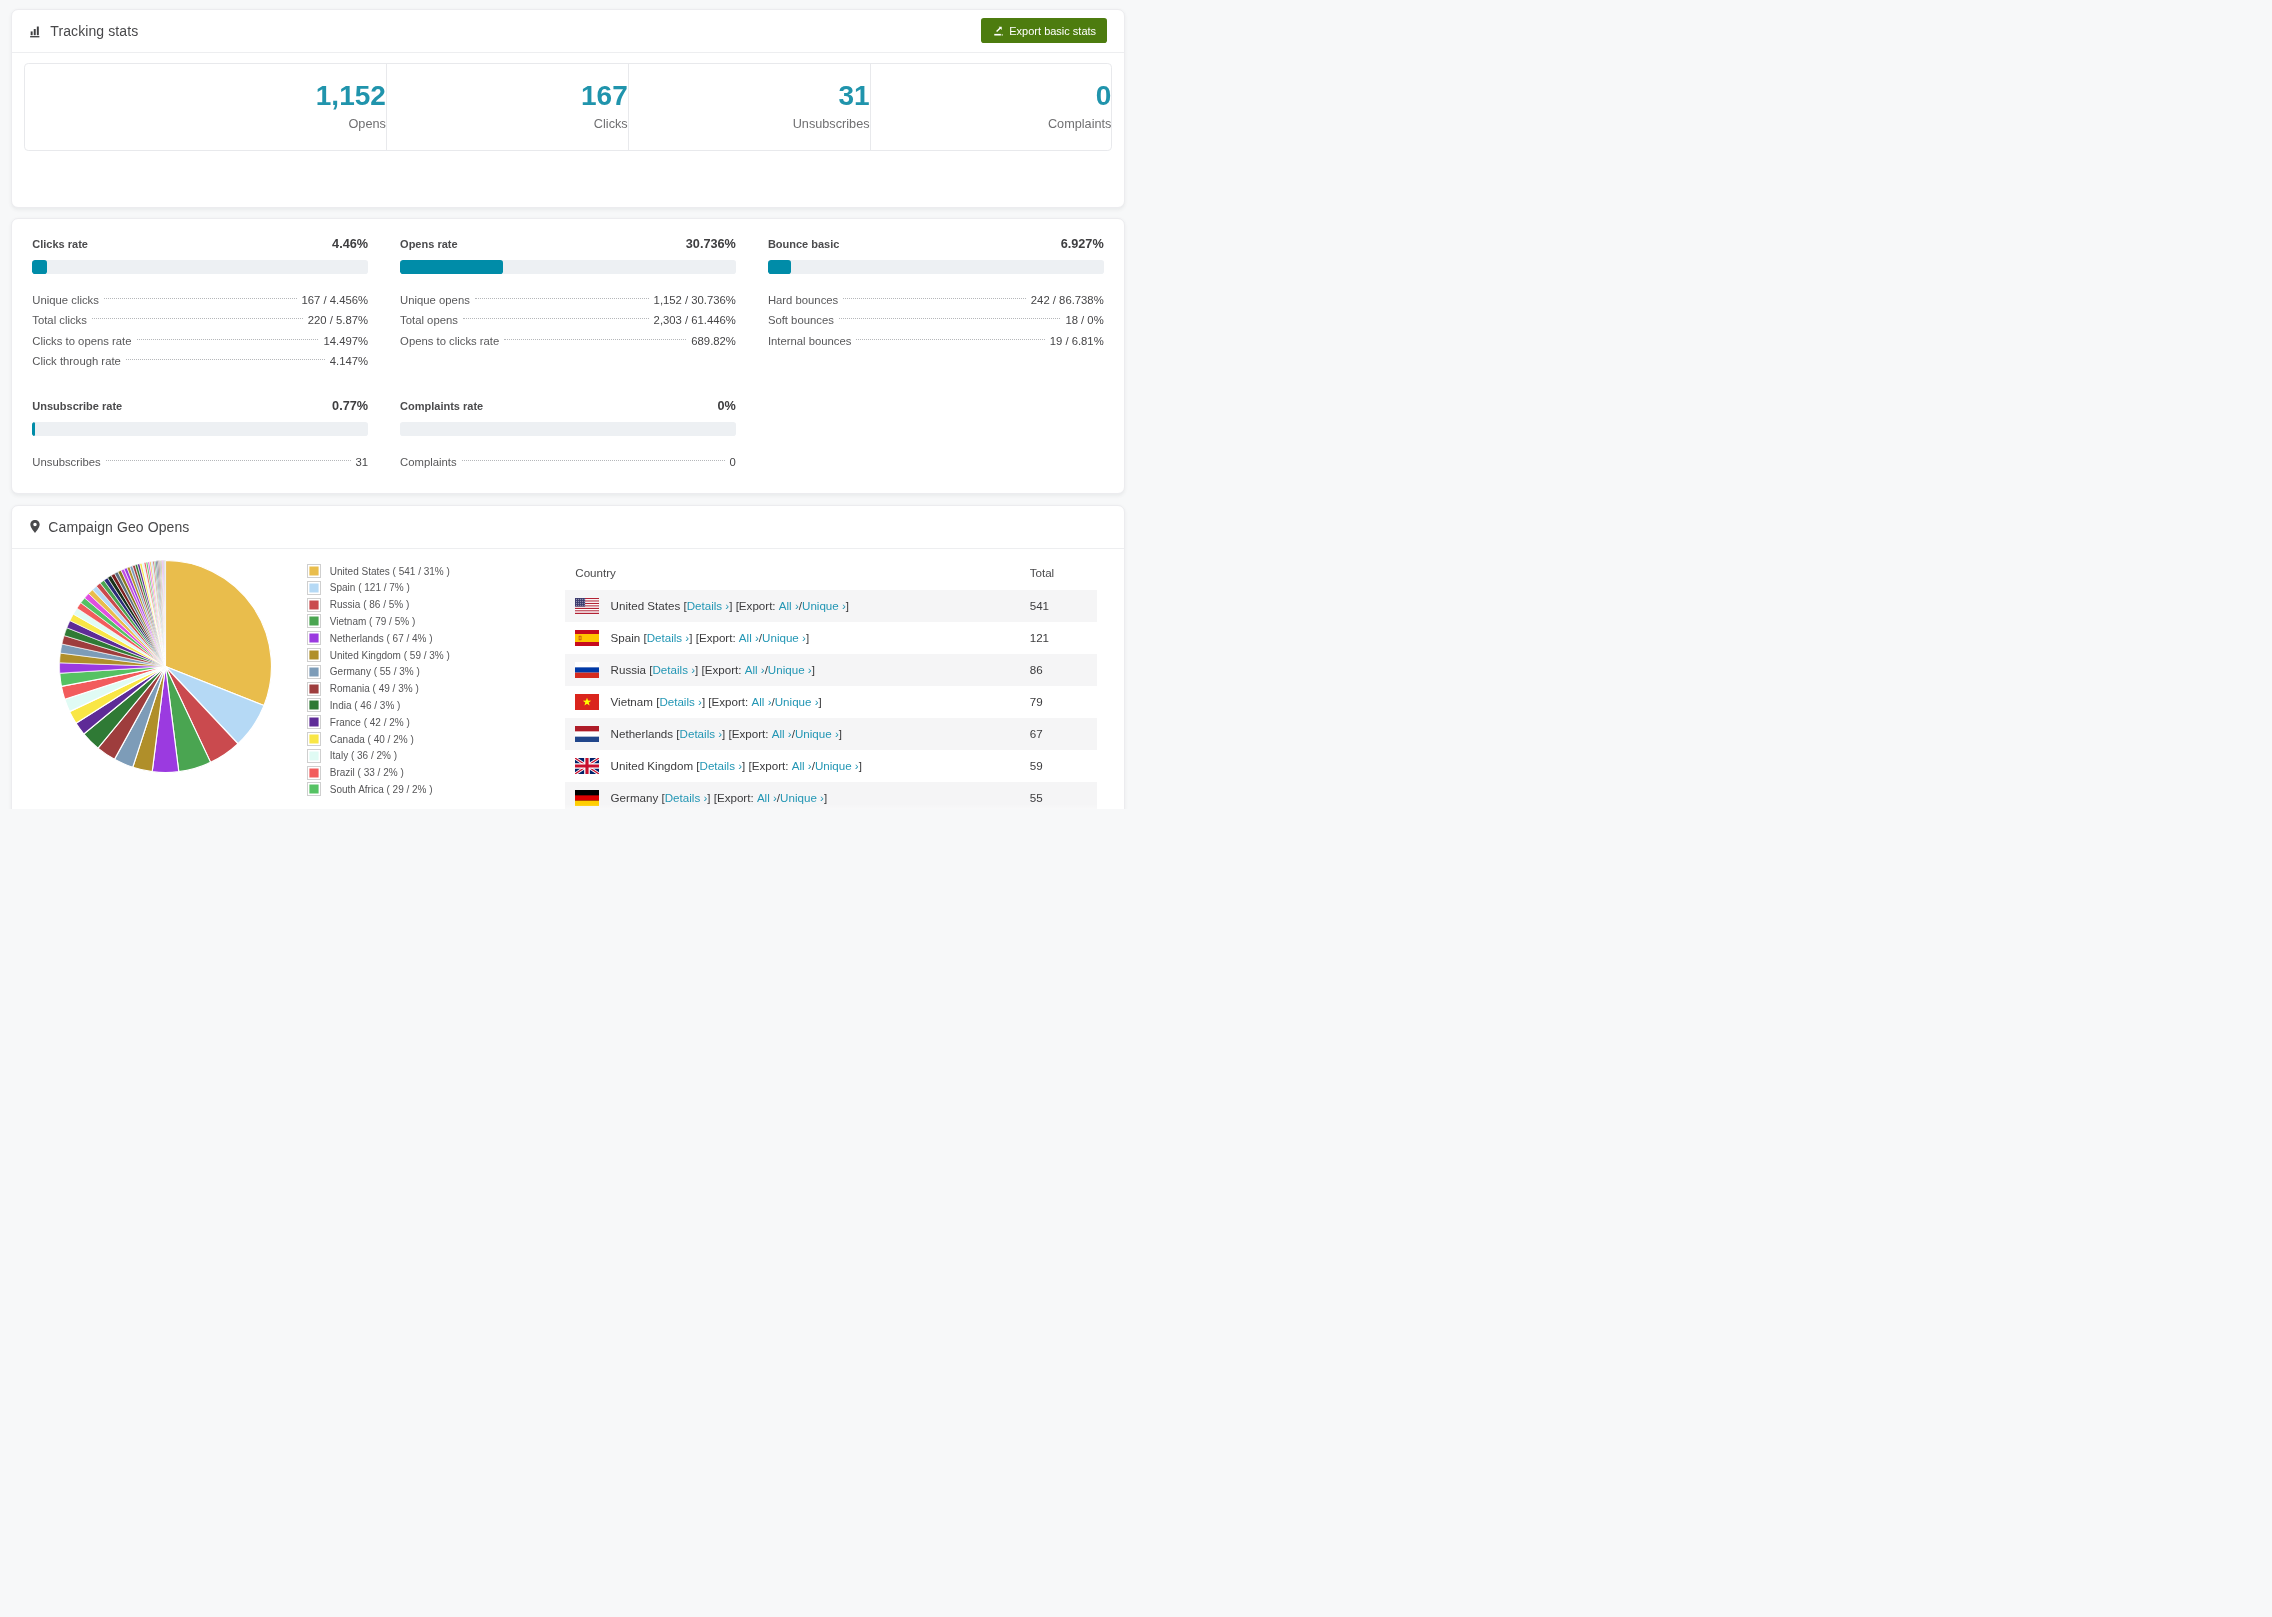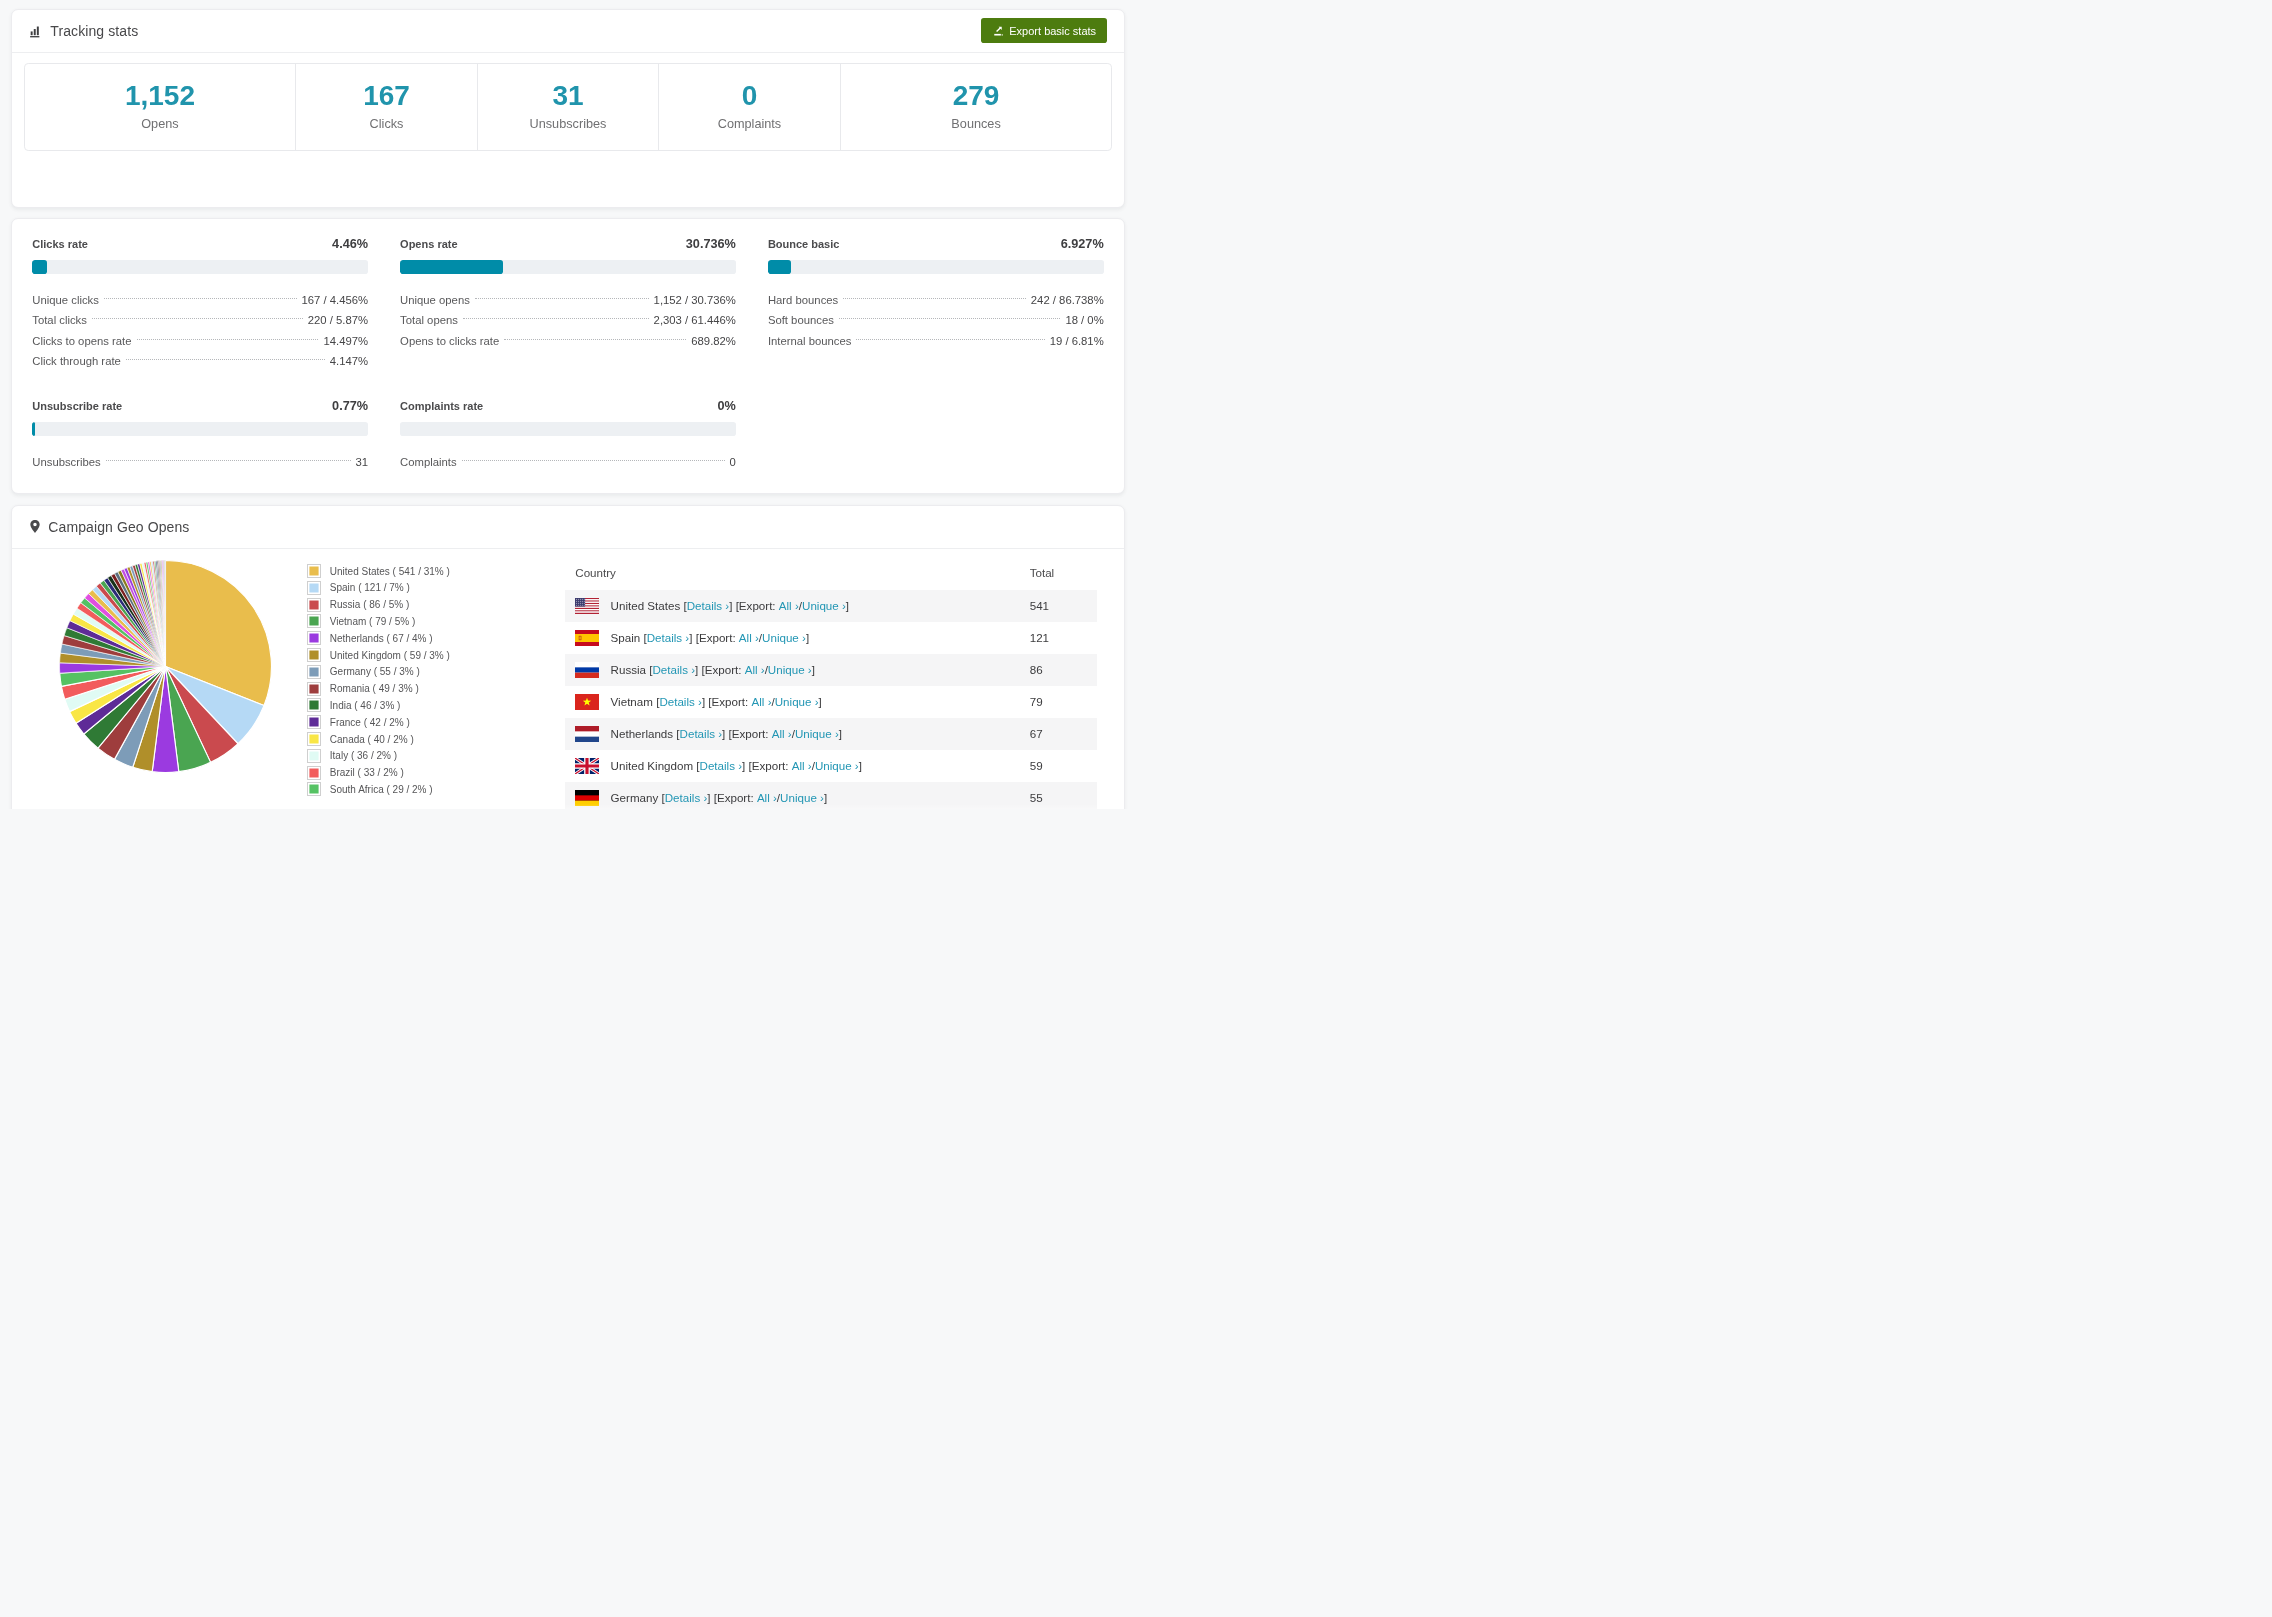--- a/index.html
+++ b/index.html
@@ -26,21 +26,21 @@
   .card-title svg{display:block;}
 
   
   .card1{height:197px;overflow:hidden;}
   .card1-body{padding:10px 11.3px 0;}
   .stat-group{
     display:flex;height:86px;border:0.7px solid #e8e9ec;border-radius:4.2px;
     background:#fff;
   }
   .stat-cell{
-    flex:1;display:flex;flex-direction:column;align-items:center;justify-content:center;
+    flex:1;display:flex;flex-direction:column;align-items:flex-end;justify-content:center;
     border-left:0.7px solid #e8e9ec;
   }
   .stat-cell:first-child{border-left:none;}
   .stat-cell.wide{flex:1.5;}
   .stat-value{font-size:28px;font-weight:700;color:#2094ac;line-height:1;}
   .stat-label{font-size:12.7px;color:#707072;margin-top:7.8px;}
 
   .btn-export{
     display:inline-flex;align-items:center;gap:5.6px;
     background:#4d7c0f;color:#fff;border:none;border-radius:2.8px;
@@ -139,24 +139,20 @@
             <div class="stat-value">167</div>
             <div class="stat-label">Clicks</div>
           </div>
           <div class="stat-cell">
             <div class="stat-value">31</div>
             <div class="stat-label">Unsubscribes</div>
           </div>
           <div class="stat-cell">
             <div class="stat-value">0</div>
             <div class="stat-label">Complaints</div>
-          </div>
-          <div class="stat-cell wide">
-            <div class="stat-value">279</div>
-            <div class="stat-label">Bounces</div>
           </div>
         </div>
     </div>
   </div>
 
   <div class="card card2">
     <div class="rate-grid" id="rate-grid">
         <div class="rate-col">
           <div class="rate-head">
             <span class="rate-title">Clicks rate</span>

